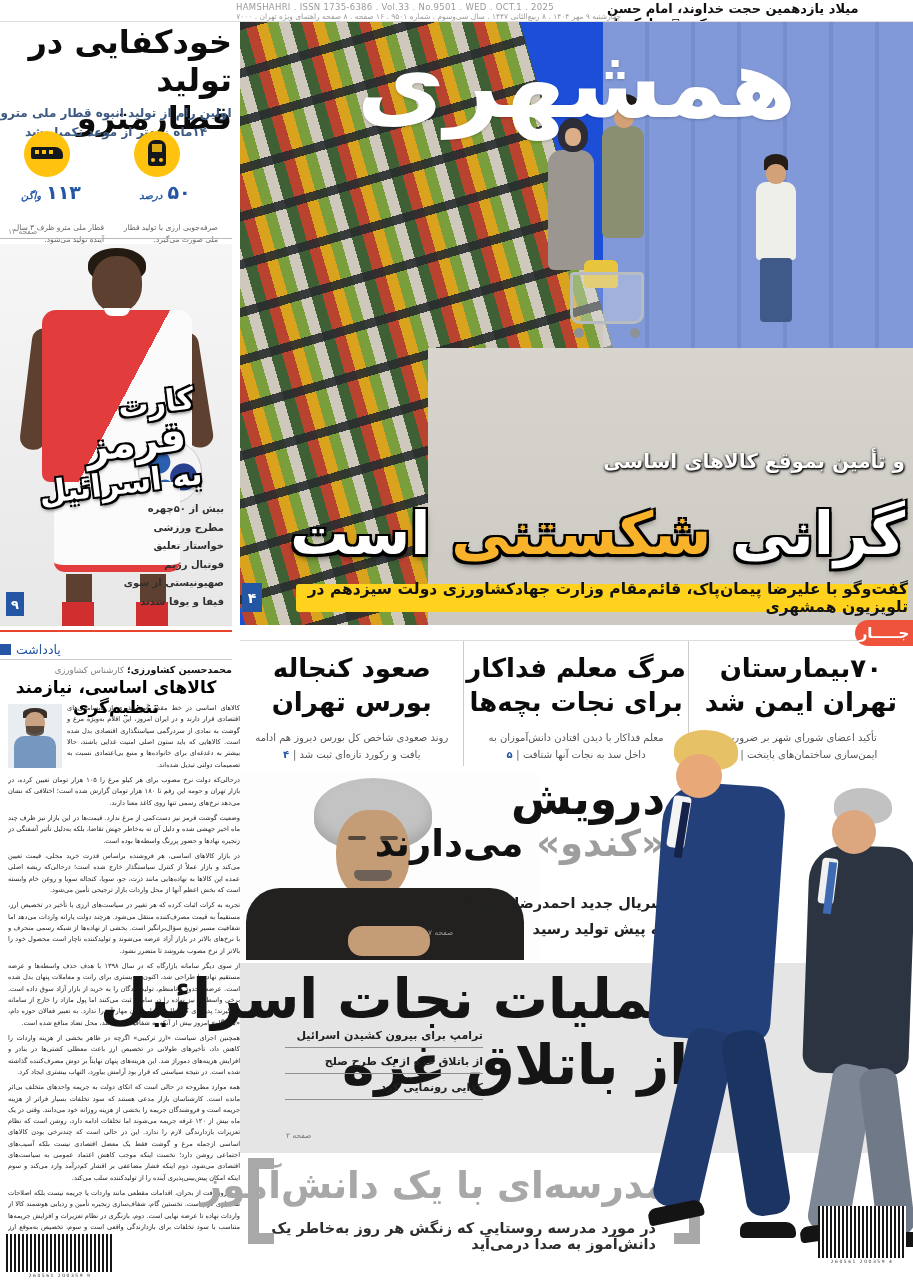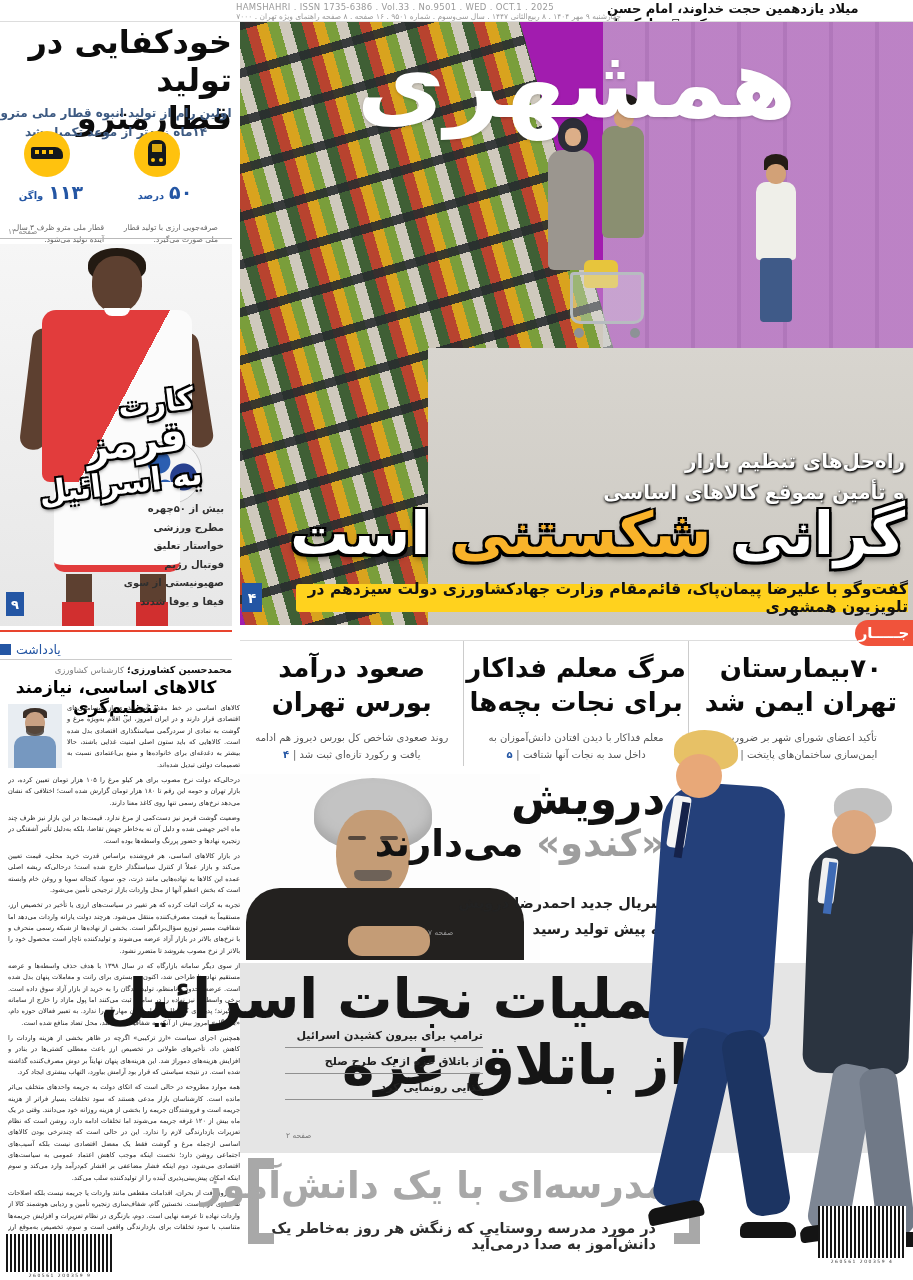--- a/index.html
+++ b/index.html
@@ -17,21 +17,21 @@
   .metro-title{top:24px;left:0;width:232px;font-size:32px;font-weight:900;color:#0c0c0c;line-height:1.18;}
   .metro-sub{top:104px;left:0;width:232px;text-align:center;font-size:12px;font-weight:600;color:#3d5a82;line-height:1.6;}
   .stat-circle{width:46px;height:46px;border-radius:50%;background:#ffc20e;}
   .c-left{top:131px;left:24px;} .c-right{top:131px;left:134px;}
   .train-side{position:absolute;left:7px;top:16px;width:32px;height:12px;background:#14181c;border-radius:2px 8px 2px 2px;}
   .train-side i{position:absolute;top:3px;width:4px;height:4px;background:#ffc20e;}
   .train-front{position:absolute;left:14px;top:9px;width:18px;height:26px;background:#14181c;border-radius:7px 7px 3px 3px;}
   .train-front i{position:absolute;bottom:4px;width:4px;height:4px;border-radius:50%;background:#ffc20e;}
   .train-front b{position:absolute;top:4px;left:4px;width:10px;height:8px;background:#ffc20e;opacity:.85;}
   .stat-num{font-size:19px;font-weight:900;color:#2456a4;}
-  .stat-unit{font-size:10px;font-weight:bold;color:#2456a4;}
+  .stat-unit{font-size:10px;font-weight:bold;color:#2456a4;font-style:italic;}
   .stat-blk{text-align:center;top:181px;width:110px;}
   .sb-l{left:-4px;} .sb-r{left:110px;}
   .stat-cap{top:222px;width:104px;font-size:7.5px;color:#666;text-align:right;line-height:1.55;}
   .cap-l{left:0;} .cap-r{left:114px;}
   .metro-ref{top:227px;left:8px;font-size:7.5px;color:#8b8b8b;direction:rtl;}
   .rule-a{top:238px;left:0;width:232px;height:1px;background:#b9b9b9;}
 
   
   .football{top:244px;left:0;width:232px;height:382px;background:linear-gradient(#f6f6f6,#e7e7e7);overflow:hidden;}
   .fb-hair{left:88px;top:4px;width:58px;height:34px;background:#231a12;border-radius:50% 50% 40% 40%;}
@@ -73,21 +73,21 @@
   .np-head{position:absolute;left:17px;top:8px;width:20px;height:22px;background:#c9a183;border-radius:45%;}
   .np-hair{position:absolute;left:15px;top:4px;width:24px;height:10px;background:#3a2f28;border-radius:50% 50% 0 0;}
   .np-beard{position:absolute;left:18px;top:22px;width:18px;height:10px;background:#3a2f28;border-radius:0 0 45% 45%;opacity:.8;}
   .np-body{position:absolute;left:6px;top:32px;width:42px;height:32px;background:#7698c0;border-radius:10px 10px 0 0;}
   .barcode{background:repeating-linear-gradient(90deg,#161616 0 2px,#fff 2px 4px);}
   .bc-left{left:6px;top:1234px;width:108px;height:38px;}
   .bc-digits{font-size:4.5px;color:#333;letter-spacing:1.5px;direction:ltr;text-align:center;}
   .bcd-left{left:6px;top:1273px;width:108px;}
 
   
-  .photo{top:22px;left:240px;width:673px;height:603px;background:#a21caf;overflow:hidden;}
+  .photo{top:22px;left:240px;width:673px;height:603px;background:#1d4ed8;overflow:hidden;}
   .shelves{position:absolute;left:-70px;top:-50px;width:430px;height:720px;transform:rotate(-16deg);
     background:
       repeating-linear-gradient(0deg,rgba(40,44,46,.9) 0 9px,rgba(0,0,0,0) 9px 46px),
       repeating-linear-gradient(90deg,#b8432f 0 11px,#d9a31e 11px 22px,#7a9e3b 22px 33px,#cfc9bd 33px 44px,#3f5f35 44px 55px);}
   .backwall{position:absolute;right:0;top:0;width:46%;height:72%;opacity:.55;
     background:repeating-linear-gradient(90deg,#d2d6d8 0 42px,#bcc1c4 42px 46px);}
   .floor{position:absolute;left:28%;bottom:0;width:72%;height:46%;background:linear-gradient(#d8d5cf,#ccc9c2);}
   .fam-woman-scarf{position:absolute;left:318px;top:96px;width:30px;height:34px;background:#2d2d38;border-radius:50% 50% 45% 45%;}
   .fam-woman-face{position:absolute;left:325px;top:106px;width:16px;height:18px;background:#dcae88;border-radius:45%;}
   .fam-woman-coat{position:absolute;left:308px;top:128px;width:46px;height:120px;background:#9b968f;border-radius:14px 14px 6px 6px;}
@@ -294,21 +294,20 @@
     <div class="fam-cart-bag"></div>
     <div class="fam-cart"></div>
     <div class="fam-wheel1"></div>
     <div class="fam-wheel2"></div>
     <div class="fam-boy-shirt"></div>
     <div class="fam-boy-hair"></div>
     <div class="fam-boy-face"></div>
     <div class="fam-boy-pants"></div>
     <div class="abs nameplate">همشهری</div>
     <div class="abs kicker">
-      <div>راه‌حل‌های تنظیم بازار</div>
       <div>و تأمین بموقع کالاهای اساسی</div>
     </div>
     <div class="abs subhead">گفت‌وگو با علیرضا پیمان‌پاک، قائم‌مقام وزارت جهادکشاورزی دولت سیزدهم در تلویزیون همشهری</div>
     <div class="abs lead-h">
       <span>گرانی</span>
       <span class="yel">شکستنی</span>
       <span>است</span>
     </div>
     <div class="abs badge lead-badge">۴</div>
   </div>
@@ -331,21 +330,21 @@
         <div>مرگ معلم فداکار</div>
         <div>برای نجات بچه‌ها</div>
       </div>
       <div class="news-sub">
         <span>معلم فداکار با دیدن افتادن دانش‌آموزان به داخل سد به نجات آنها شتافت</span>
         <span class="pg">۵</span>
       </div>
     </div>
     <div class="news-col">
       <div class="news-title">
-        <div>صعود درآمد</div>
+        <div>صعود کنجاله</div>
         <div>بورس تهران</div>
       </div>
       <div class="news-sub">
         <span>روند صعودی شاخص کل بورس دیروز هم ادامه یافت و رکورد تازه‌ای ثبت شد</span>
         <span class="pg">۴</span>
       </div>
     </div>
   </div>
 
   <div class="abs darvish">

